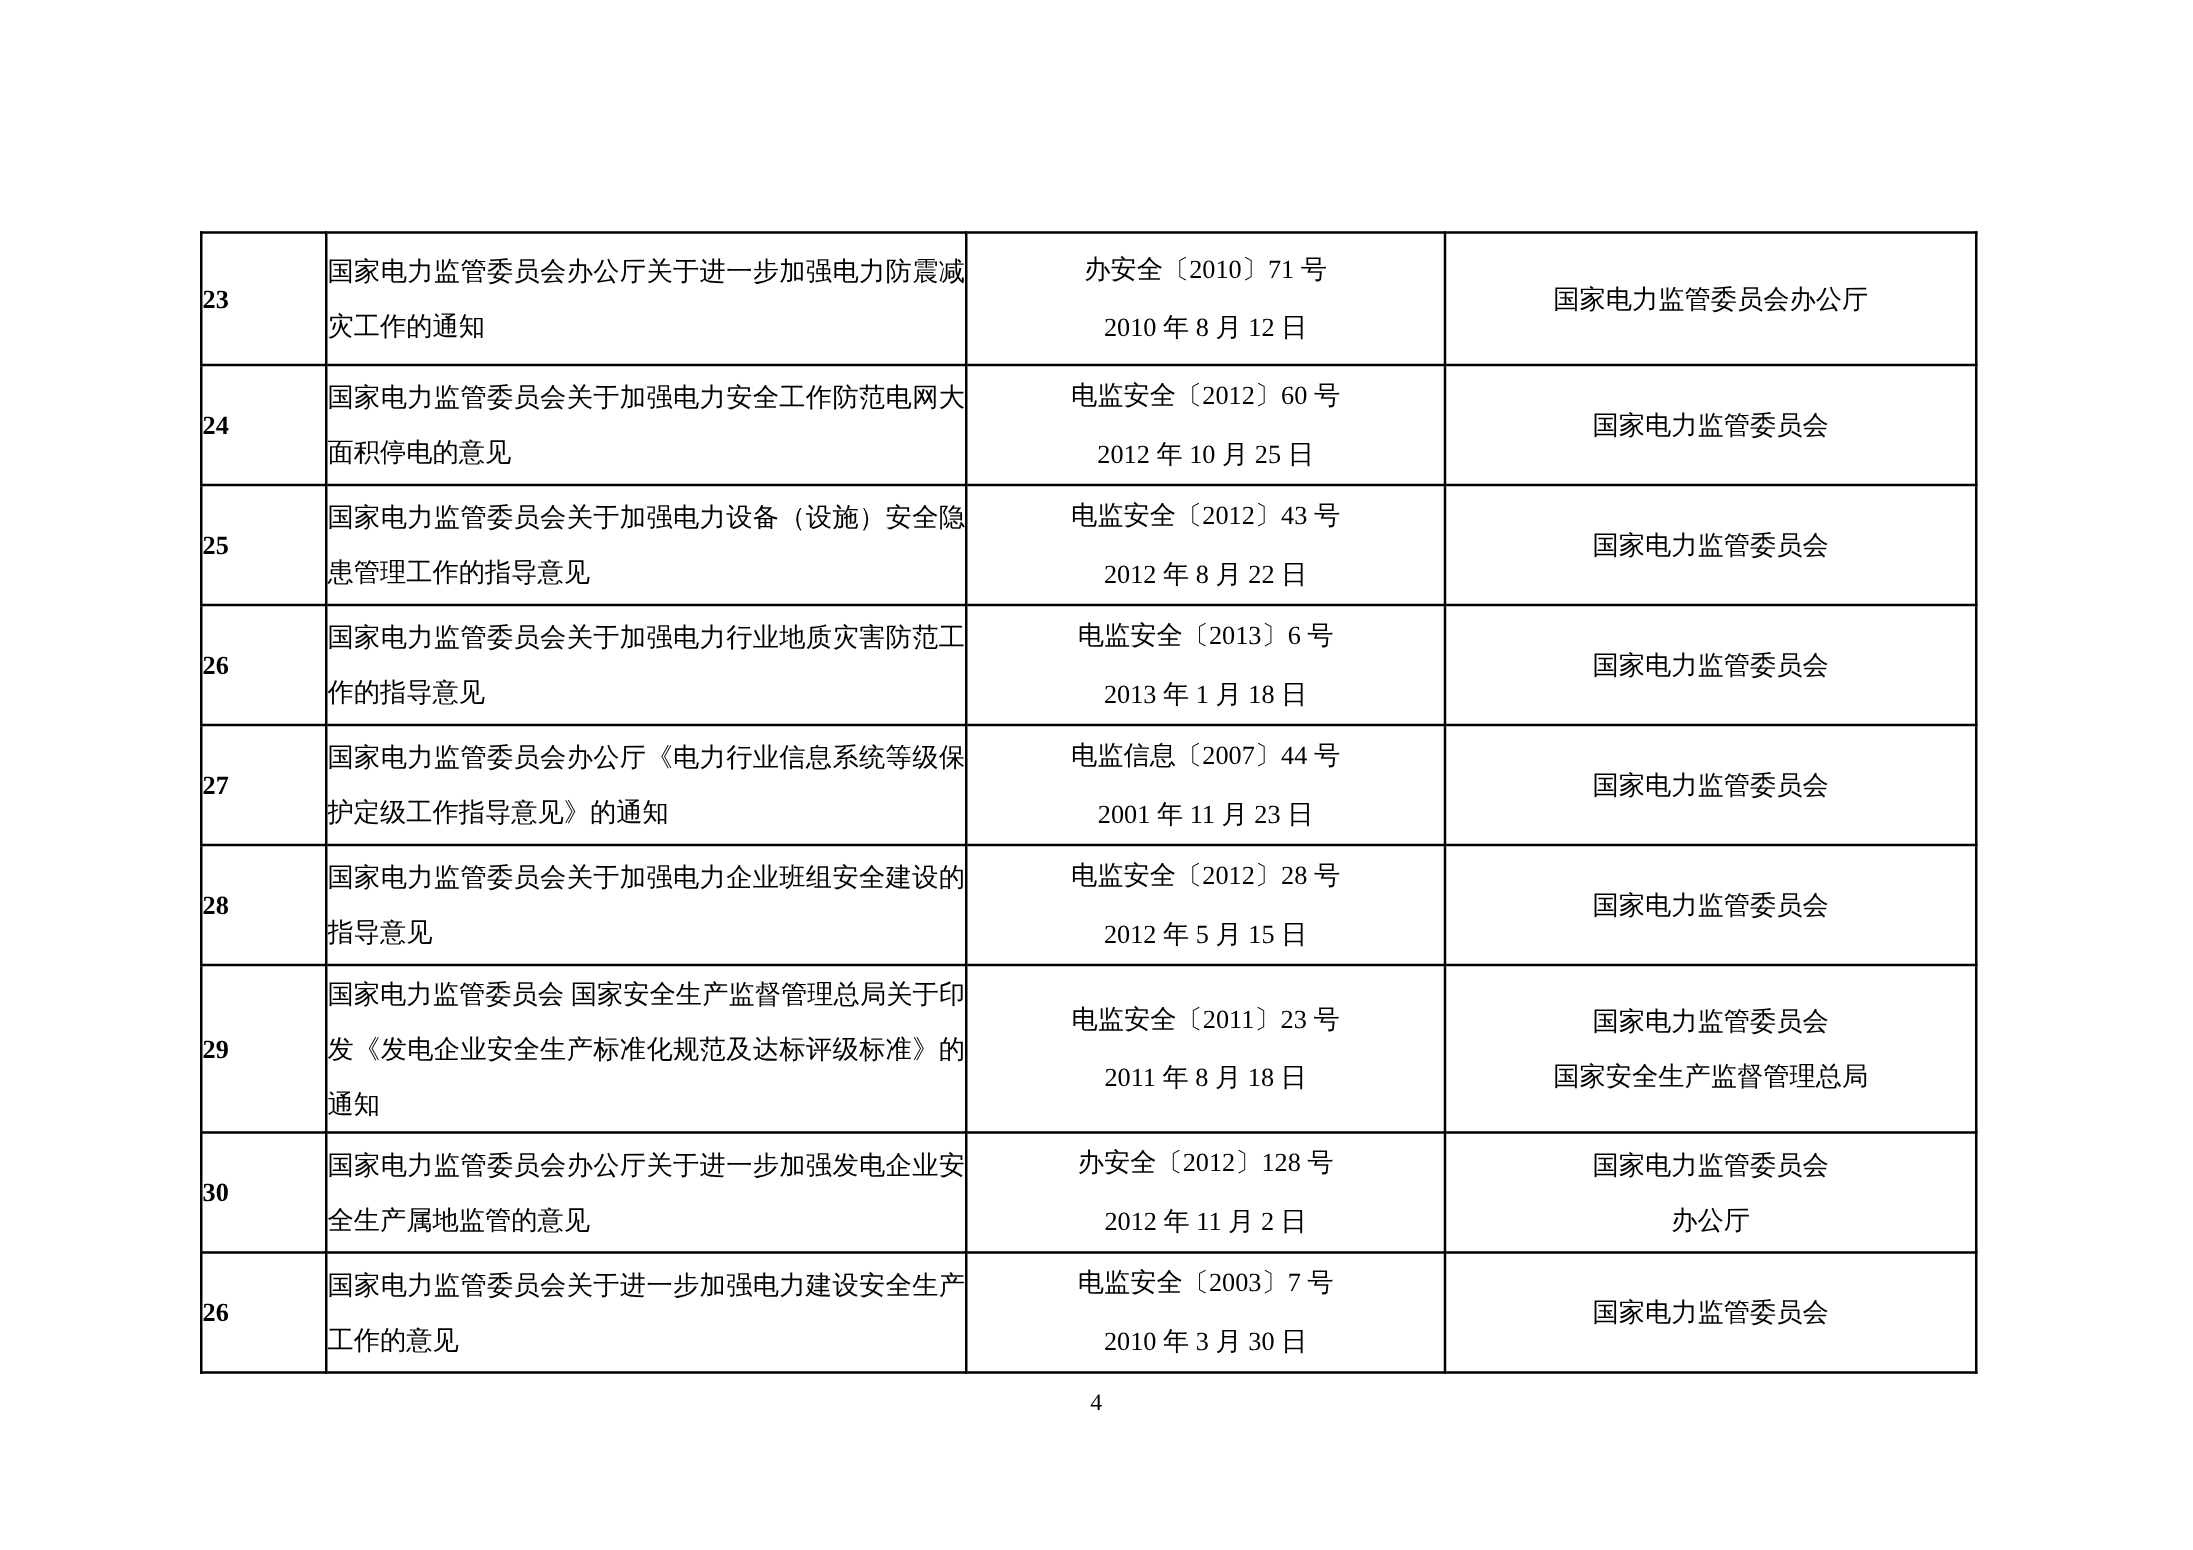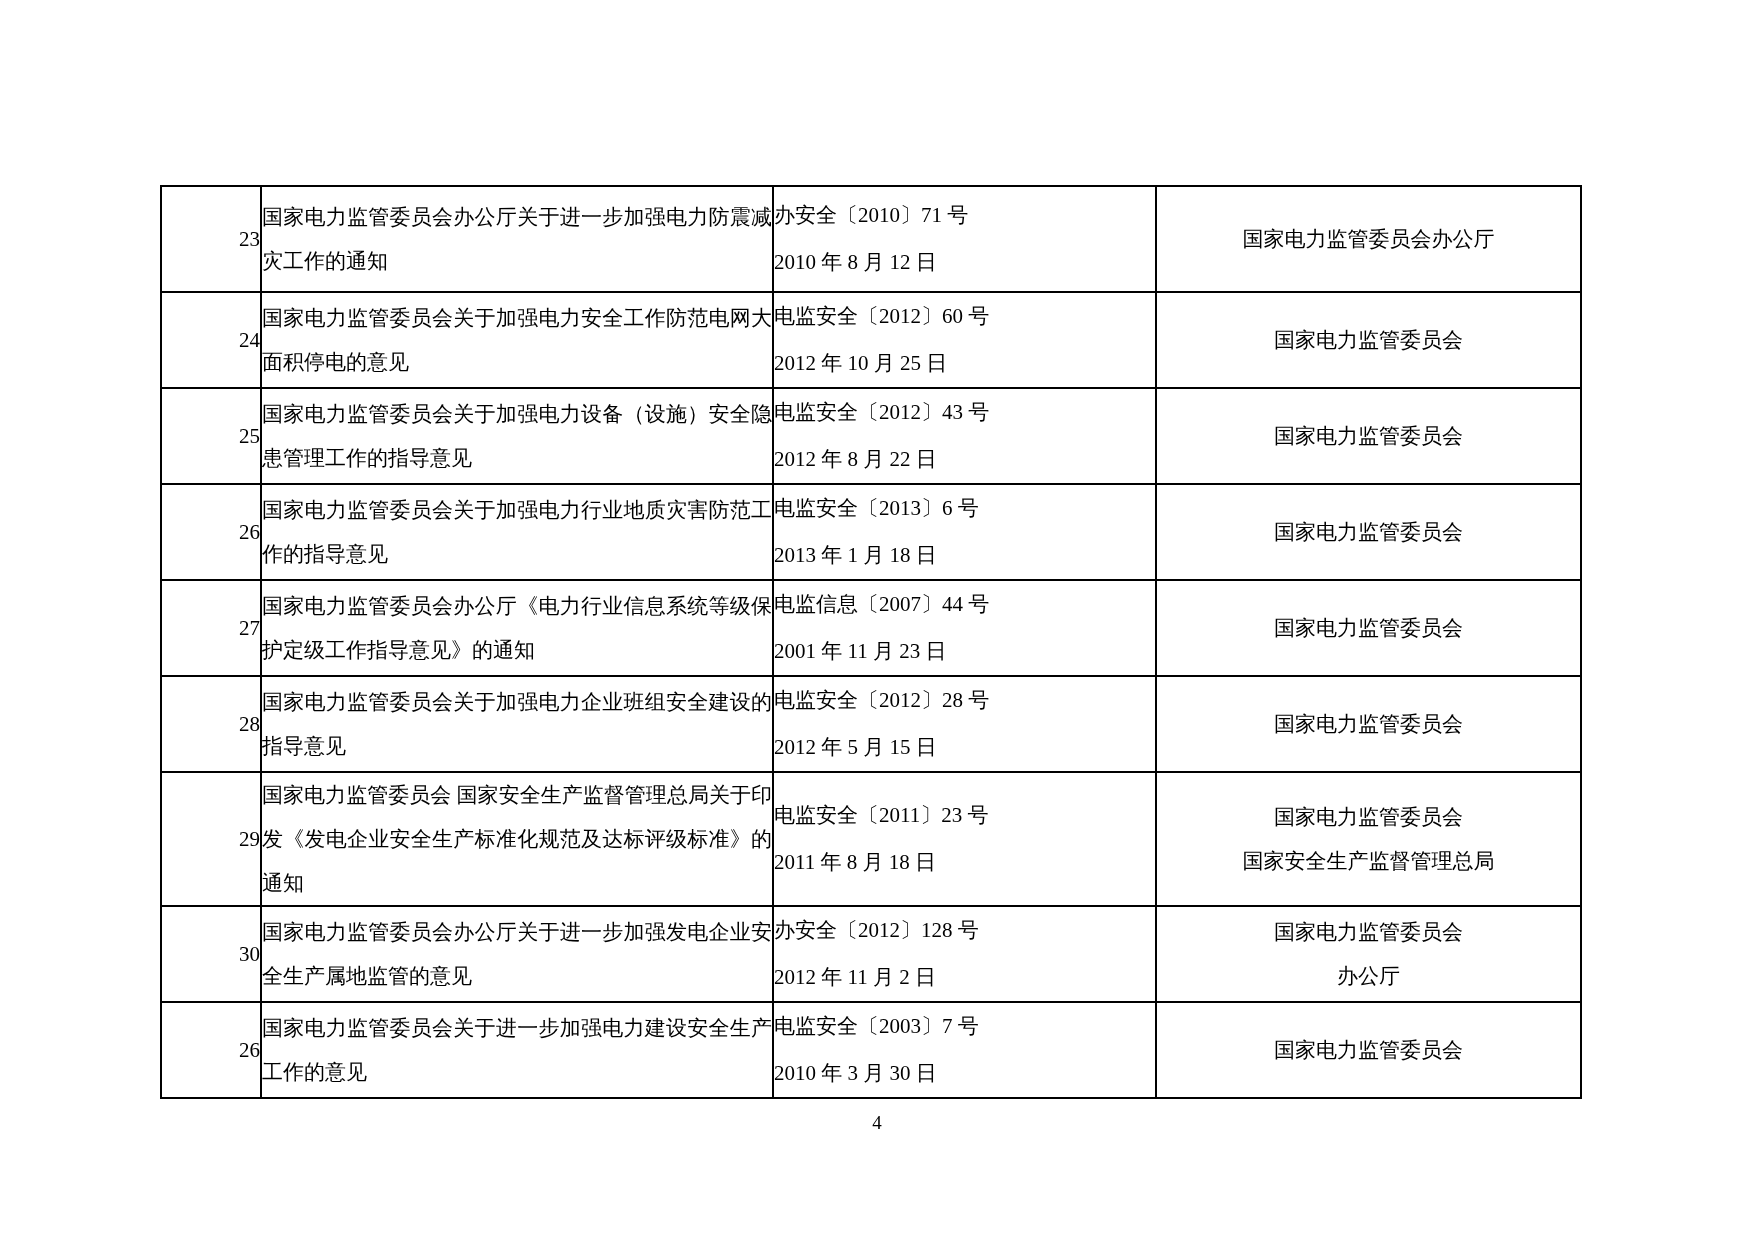--- a/index.html
+++ b/index.html
@@ -40,30 +40,31 @@
   tbody tr:nth-child(2) td { height: 86px; }
   tbody tr:nth-child(3) td { height: 86px; }
   tbody tr:nth-child(4) td { height: 90px; }
   tbody tr:nth-child(5) td { height: 86px; }
   tbody tr:nth-child(6) td { height: 87px; }
   tbody tr:nth-child(7) td { height: 106px; }
   tbody tr:nth-child(8) td { height: 83px; }
   tbody tr:nth-child(9) td { height: 86px; }
 
   td.cell-no {
-    text-align: right;
+    text-align: left;
     font-size: 22px;
+    font-weight: bold;
   }
   td.cell-title {
     text-align: justify;
     padding: 8px 10px 8px 13px;
     line-height: 44px;
   }
   td.cell-doc {
-    text-align: left;
+    text-align: center;
     line-height: 47px;
     margin-top: 20px;
   }
   td.cell-issuer {
     text-align: center;
     line-height: 44px;
     margin-top: 28px;
   }
   .footer {
     position: absolute;

